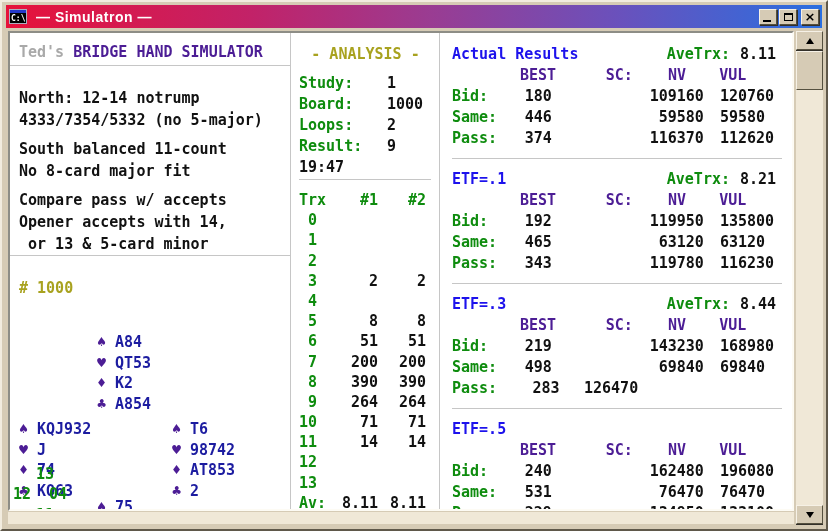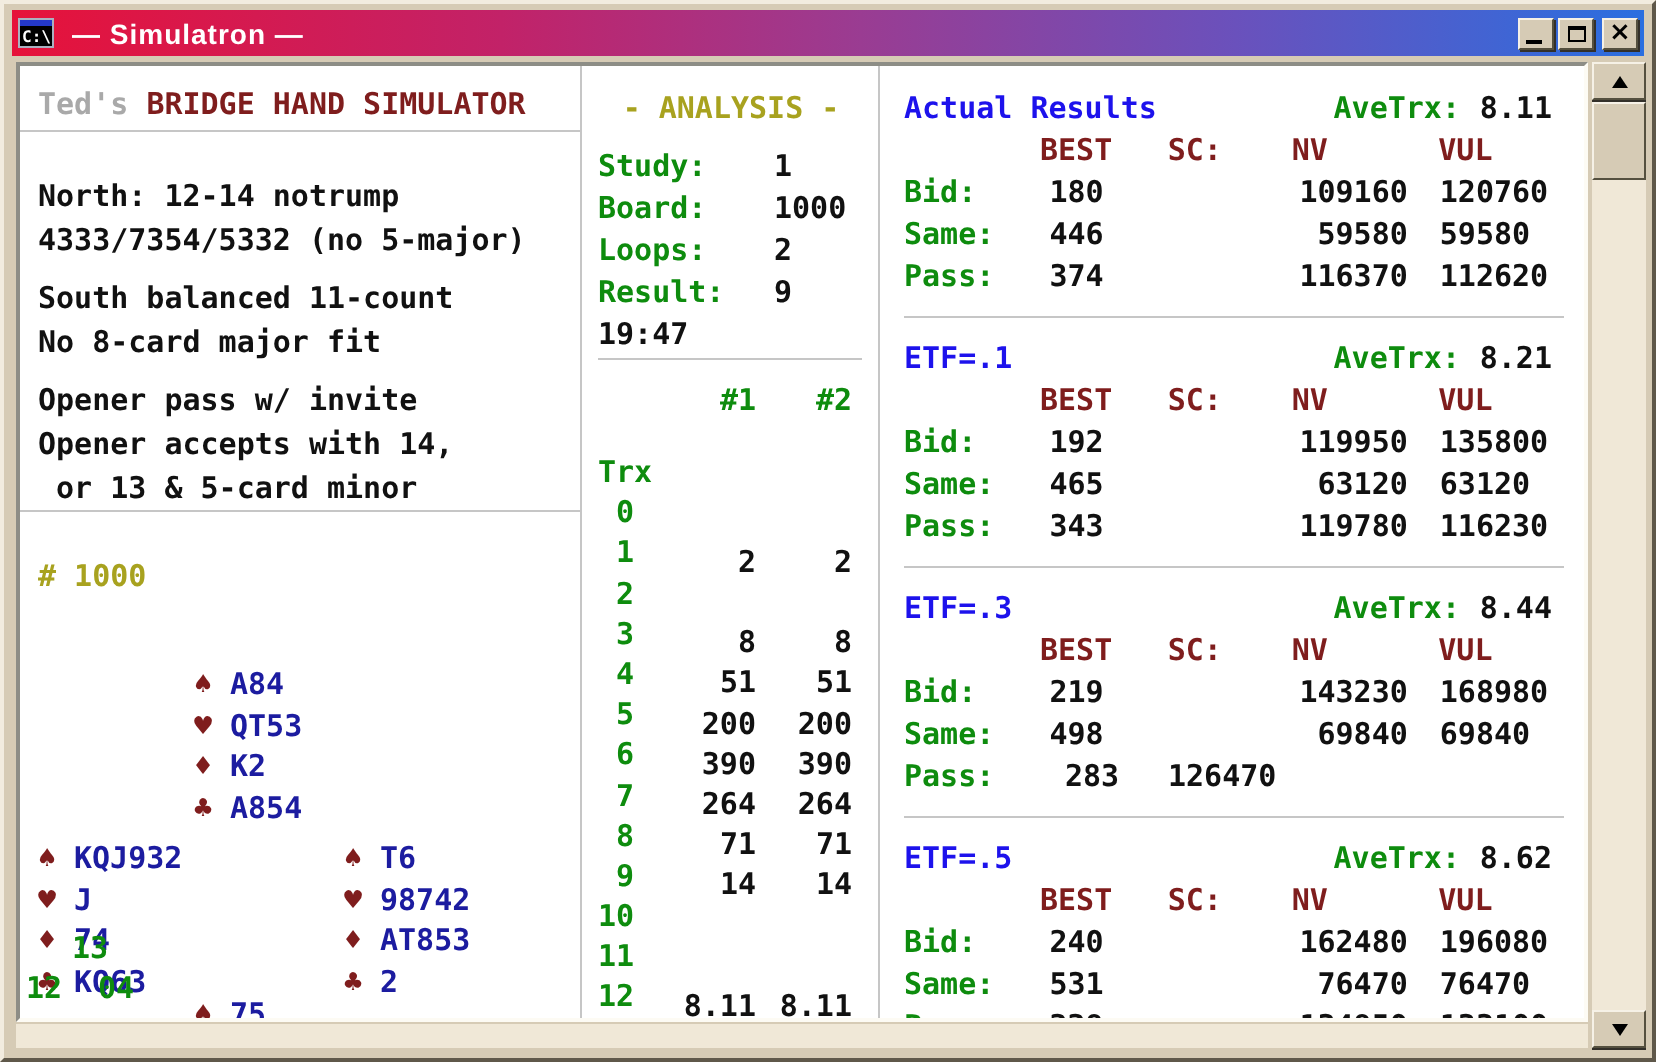--- a/index.html
+++ b/index.html
@@ -51,21 +51,21 @@
     background: #fff;
     border: 2px solid; border-color: #8d8d86 #fdfbf4 #fdfbf4 #8d8d86;
     display: flex; overflow: hidden;
     font-size: 15px; font-weight: bold; color: #111;
   }
   .panel { height: 100%; overflow: hidden; }
   .panel-left  { width: 280px; position: relative; }
   .panel-mid   { width: 149px; border-left: 1px solid #c6c6c6; padding: 10px 0 0 8px; }
   .panel-right { flex: 1; border-left: 1px solid #c6c6c6; padding: 11px 0 0 12px; }
 
-  .maroon { color: #7f1d1d; }
+  .maroon { color: #4c1d95; }
   .green  { color: #0e8c0e; }
   .olive  { color: #a8a21f; }
   .navy   { color: #1c1ca0; }
   .blue   { color: #1d12ec; }
   .grayt  { color: #a9a9a9; }
 
   
   .lp-title { padding: 10px 0 0 9px; height: 32px; white-space: pre; }
   .hsep { border-top: 1px solid #c6c6c6; height: 0; }
   .desc { padding: 21px 0 0 9px; }
@@ -77,32 +77,32 @@
   .suit-glyph { display: inline-block; width: 18px; }
   .hcp { height: 20.5px; line-height: 20.5px; }
 
   
   .an-title { height: 22px; line-height: 22px; width: 133px; text-align: center; }
   .an-fields { margin-top: 8px; }
   .field-row { height: 21px; line-height: 21px; display: flex; }
   .field-label { display: inline-block; width: 88px; }
   .mid-sep { margin: 1px 8px 10px 0; border-top: 1px solid #c6c6c6; }
   .trx-row { height: 20.2px; line-height: 20.2px; display: flex; }
-  .trx-c0 { display: inline-block; width: 27px; white-space: pre; margin-top: 36px; }
+  .trx-c0 { display: inline-block; width: 27px; white-space: pre; }
   .trx-c1 { display: inline-block; width: 52px; text-align: right; }
   .trx-c2 { display: inline-block; width: 48px; text-align: right; }
 
   
   .rrow { height: 21px; line-height: 21px; display: flex; gap: 16px; }
   .c-label { display: inline-block; width: 56px; }
   .c-best  { display: inline-block; width: 44px; text-align: center; }
   .c-nv    { display: inline-block; width: 144px; text-align: right; }
   .c-vul   { display: inline-block; width: 80px; text-align: left; }
   .hdr-nv  { text-align: left; display: inline-flex; }
-  .hdr-sc  { margin-left: 10px; }
+  .hdr-sc  { margin-left: 32px; }
   .hdr-nv2 { margin-left: 35px; }
   .hdr-vul { padding-right: 10px; }
   .avetrx-group { margin-left: auto; margin-right: 16px; }
   .avetrx-val { display: inline-block; width: 46px; text-align: right; }
   .rsep { height: 20px; position: relative; margin-right: 10px; }
   .rsep::after { content: ""; position: absolute; left: 0; right: 0; top: 9px; border-top: 1px solid #c6c6c6; }
   .rsection:last-child .rsep { display: none; }
 
   
   .vscroll {
@@ -158,21 +158,21 @@
       <div class="lp-title"><span class="grayt">Ted's </span><span class="maroon">BRIDGE HAND SIMULATOR</span></div>
       <div class="hsep"></div>
       <div class="desc">
 
       <div class="desc-line">North: 12-14 notrump</div>
           <div class="desc-line">4333/7354/5332 (no 5-major)</div>
           <div class="desc-line"></div>
           <div class="desc-line">South balanced 11-count</div>
           <div class="desc-line">No 8-card major fit</div>
           <div class="desc-line"></div>
-          <div class="desc-line">Opener pass w/ invite</div>
+          <div class="desc-line">Compare pass w/ accepts</div>
           <div class="desc-line">Opener accepts with 14,</div>
           <div class="desc-line"> or 13 &amp; 5-card minor</div>
         </div>
       <div class="hsep"></div>
       <div class="hand-area">
         <div class="abs olive" style="left:9px; top:13px; height:20.5px; line-height:20.5px;"># 1000</div>
 
         <div class="abs" style="left:87px; top:13px;">
           
         <div class="suit-line"><span class="suit-glyph maroon">♠</span><span class="navy">A84</span></div><div class="suit-line"><span class="suit-glyph maroon">♥</span><span class="navy">QT53</span></div><div class="suit-line"><span class="suit-glyph maroon">♦</span><span class="navy">K2</span></div><div class="suit-line"><span class="suit-glyph maroon">♣</span><span class="navy">A854</span></div></div>
@@ -407,21 +407,20 @@
         <div class="rrow">
           <span class="c-label green">Pass:</span>
           <span class="c-best">283</span>
           <span class="c-vul">126470</span>
         </div>
         <div class="rsep"></div>
       </div>
         <div class="rsection">
         <div class="rrow">
           <span class="blue">ETF=.5</span>
-          <span class="avetrx-group"><span class="green">AveTrx:</span><span class="avetrx-val">8.62</span></span>
         </div>
         <div class="rrow">
           <span class="c-label"></span>
           <span class="c-best maroon">BEST</span>
           <span class="c-nv hdr-nv maroon">
               <span class="hdr-sc">SC:</span>
               <span class="hdr-nv2">NV</span>
             </span>
           <span class="c-vul hdr-vul maroon">VUL</span>
         </div>

